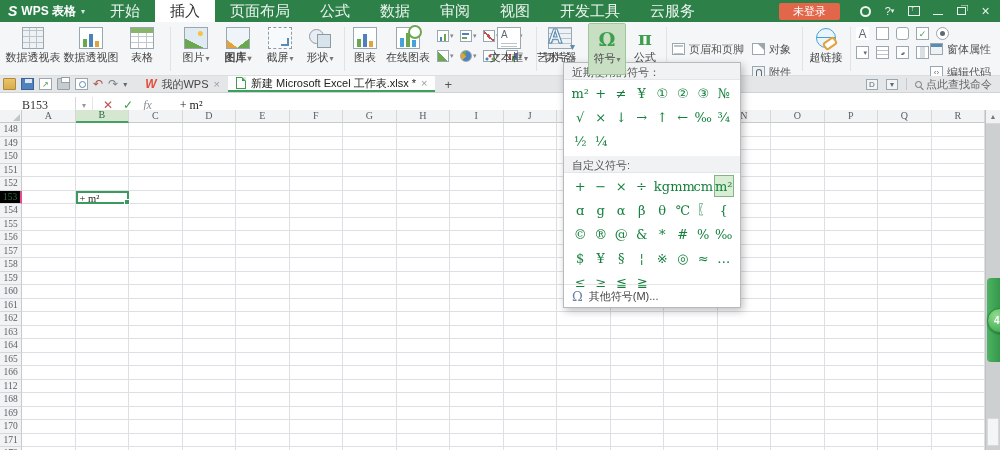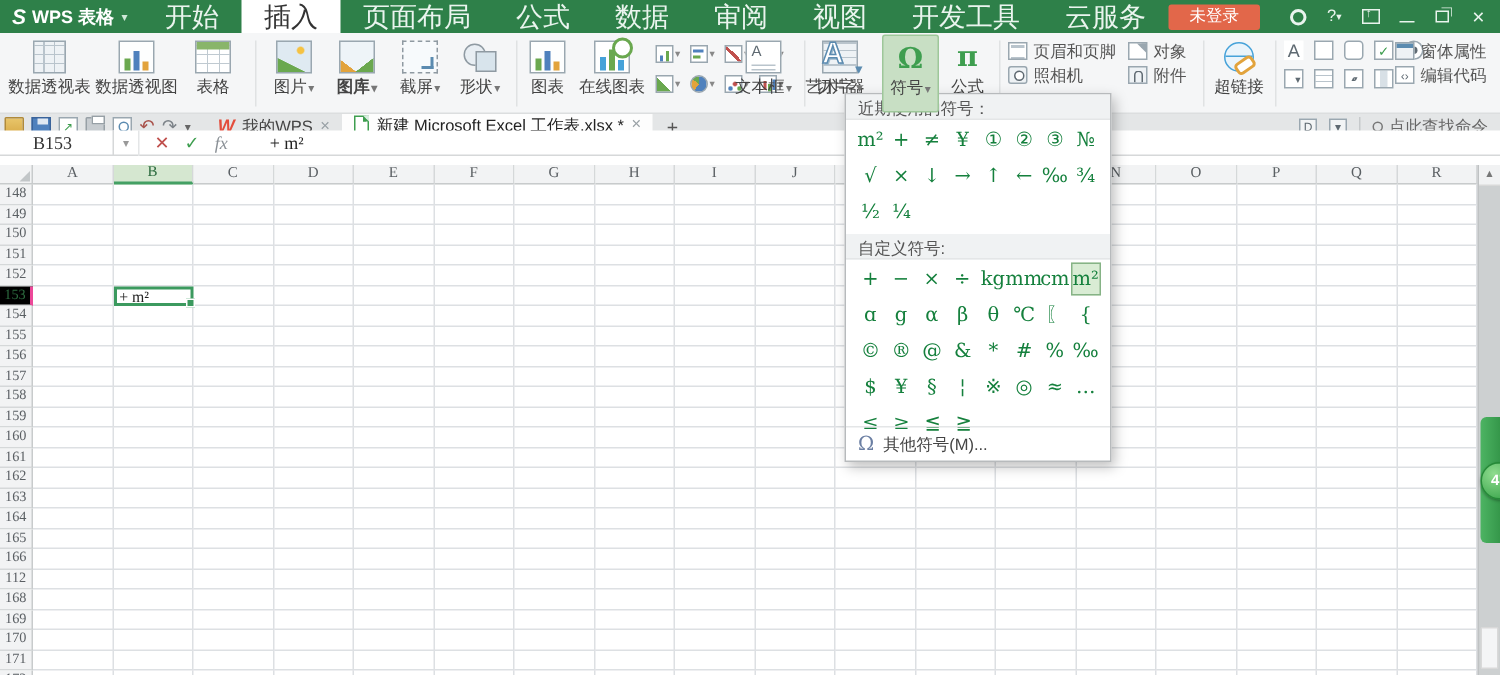--- a/index.html
+++ b/index.html
@@ -7,21 +7,21 @@
   body { font-family:"Liberation Sans", sans-serif; font-size:12px; color:#333; background:#fff; }
   #app { position:relative; width:1000px; height:450px; overflow:hidden; background:#fff; }
 
   
   .titlebar { position:absolute; left:0; top:0; width:1000px; height:22px; background:#2e8049; display:flex; align-items:stretch; }
   .logo { display:flex; align-items:center; padding:0 10px 0 8px; color:#fff; }
   .logo .s { font-weight:bold; font-style:italic; font-size:14px; margin-right:4px; }
   .logo .t { font-weight:bold; font-size:12px; }
   .logo .caret { font-size:8px; margin-left:5px; color:#cfe8d8; }
   .menu-tabs { display:flex; align-items:stretch; }
-  .mtab { padding:8px 15px; display:flex; align-items:center; color:#eaf4ee; font-size:18px; cursor:default; }
+  .mtab { padding:8px 15px; display:flex; align-items:center; color:#eaf4ee; font-size:15px; cursor:default; }
   .mtab.active { background:#fff; color:#333; }
   .tb-right { margin-left:auto; display:flex; align-items:center; padding-right:6px; }
   .login-btn { background:#e2674a; color:#fff; font-size:11px; padding:2px 14px; border-radius:2px; margin-right:10px; height:17px; line-height:13px; }
   .winicon { width:17px; height:17px; margin-left:7px; display:flex; align-items:center; justify-content:center; color:#eaf4ee; font-size:11px; position:relative; }
   .ic-ring { width:11px; height:11px; border:2px solid #eaf4ee; border-radius:50%; }
   .ic-frame { width:12px; height:10px; border:1px solid #eaf4ee; position:relative; }
   .ic-frame::after { content:"↑"; position:absolute; left:2px; top:-3px; font-size:8px; }
   .ic-min { width:10px; height:1px; background:#eaf4ee; margin-top:6px; }
   .ic-max { width:9px; height:8px; border:1px solid #eaf4ee; box-shadow:2px -2px 0 -0.5px #2e8049, 3px -3px 0 -1px #eaf4ee; }
   .ic-close { font-size:14px; }
@@ -62,21 +62,21 @@
   .mini-btn .mg { width:12px; height:12px; border:1px solid #9aa7b0; background-color:#fff; background-repeat:no-repeat; }
   .mg-bars { background-image:linear-gradient(#4f81bd,#4f81bd),linear-gradient(#6aa84f,#6aa84f); background-position:2px 6px,6px 3px; background-size:2px 4px,2px 7px; }
   .mg-hbars { background-image:linear-gradient(#4f81bd,#4f81bd),linear-gradient(#6aa84f,#6aa84f); background-position:1px 2px,1px 6px; background-size:7px 2px,5px 2px; }
   .mg-line { background-image:linear-gradient(45deg,transparent 40%,#c0504d 40% 55%,transparent 55%); }
   .mg-star { background:none; border:none !important; color:#e2a33c; font-size:10px; line-height:12px; }
   .mg-area { background-image:linear-gradient(to top right,#6aa84f 0 45%,transparent 46%); }
   .mg-pie { border-radius:50%; background:conic-gradient(#4f81bd 0 60%,#e2a33c 60% 85%,#6aa84f 85%); }
   .mg-scatter { background-image:radial-gradient(circle 1px at 3px 8px,#4f81bd 0 1px,transparent 2px),radial-gradient(circle 1px at 6px 5px,#c0504d 0 1px,transparent 2px),radial-gradient(circle 1px at 9px 8px,#6aa84f 0 1px,transparent 2px); }
   .mg-stock { background-image:linear-gradient(#c0504d,#c0504d),linear-gradient(#6aa84f,#6aa84f),linear-gradient(#4f81bd,#4f81bd); background-position:2px 3px,5px 5px,8px 2px; background-size:2px 6px,2px 5px,2px 7px; }
   .mini-btn .mcaret { font-size:7px; color:#888; margin-left:1px; }
-  .two-col { position:absolute; top:4px; display:flex; flex-direction:column; }
+  .two-col { position:absolute; top:19px; display:flex; flex-direction:column; gap:7px; }
   .small-btn { display:flex; align-items:center; gap:4px; font-size:11px; color:#555; white-space:nowrap; height:16px; }
   .sic { width:13px; height:12px; border:1px solid #9aa7b0; background:#eef2f5; position:relative; flex:0 0 auto; }
   .sic-hf { background:linear-gradient(#b9c4cc,#b9c4cc) 1px 1px/9px 2px no-repeat,linear-gradient(#b9c4cc,#b9c4cc) 1px 9px/9px 2px no-repeat,#fff; }
   .sic-obj { background:#fff; }
   .sic-obj::after { content:""; position:absolute; right:0; top:0; border:3px solid #9aa7b0; border-left-color:transparent; border-bottom-color:transparent; }
   .sic-cam { border-radius:2px; }
   .sic-cam::after { content:""; position:absolute; left:3px; top:2px; width:5px; height:5px; border:1px solid #5f6a72; border-radius:50%; background:#fff; }
   .sic-att::after { content:""; position:absolute; left:3px; top:2px; width:4px; height:7px; border:1px solid #5f6a72; border-radius:3px 3px 0 0; border-bottom:none; }
   .ic-link { width:22px; height:22px; }
   .ic-link::before { content:""; position:absolute; left:1px; top:1px; width:18px; height:18px; border:1px solid #46a2d9; border-radius:50%; background:linear-gradient(#46a2d9,#46a2d9) 0 8px/100% 1px no-repeat,#eaf4fb; }
@@ -123,21 +123,21 @@
   .file-ic::after { content:""; position:absolute; right:-1px; top:-1px; border:2px solid #d9ece0; border-left-color:#3e9e4f; border-bottom-color:#3e9e4f; }
   .newtab { display:flex; align-items:center; padding:0 9px; font-size:13px; color:#555; }
   .tabbar-right { margin-left:auto; display:flex; align-items:center; gap:8px; padding-right:8px; }
   .tr-ic { width:12px; height:11px; border:1px solid #9aa7b0; background:#f2f4f5; font-size:8px; color:#5f6a72; display:flex; align-items:center; justify-content:center; }
   .vsep { width:1px; height:12px; background:#c6c9cb; }
   .findcmd { display:flex; align-items:center; gap:4px; color:#666; font-size:11px; }
   .mag { width:7px; height:7px; border:1px solid #777; border-radius:50%; position:relative; }
   .mag::after { content:""; position:absolute; right:-3px; bottom:-2px; width:4px; height:1px; background:#777; transform:rotate(45deg); }
 
   
-  .fbar { position:absolute; left:0; top:87px; width:1000px; height:17px; background:#fff; border-bottom:1px solid #d6d8d9; display:flex; align-items:center; }
+  .fbar { position:absolute; left:0; top:97px; width:1000px; height:17px; background:#fff; border-bottom:1px solid #d6d8d9; display:flex; align-items:center; }
   .namebox { width:76px; height:17px; border-right:1px solid #d6d8d9; display:flex; align-items:center; font-family:"Liberation Serif", serif; font-size:12px; padding-left:22px; color:#333; }
   .nb-caret { font-size:8px; color:#999; padding:0 6px; border-right:1px solid #e4e6e7; height:17px; display:flex; align-items:center; }
   .fx-btns { display:flex; align-items:center; gap:10px; padding:0 10px; }
   .fx-x { color:#c0504d; font-size:12px; }
   .fx-ok { color:#3e9e4f; font-size:12px; }
   .fx-fx { color:#8a9096; font-style:italic; font-family:"Liberation Serif", serif; font-size:12px; }
   .fvalue { font-family:"Liberation Serif", serif; font-size:12px; color:#222; padding-left:18px; }
 
   
   .sheet { position:absolute; left:0; top:110px; width:985px; height:340px; background:#fff; overflow:hidden; }

